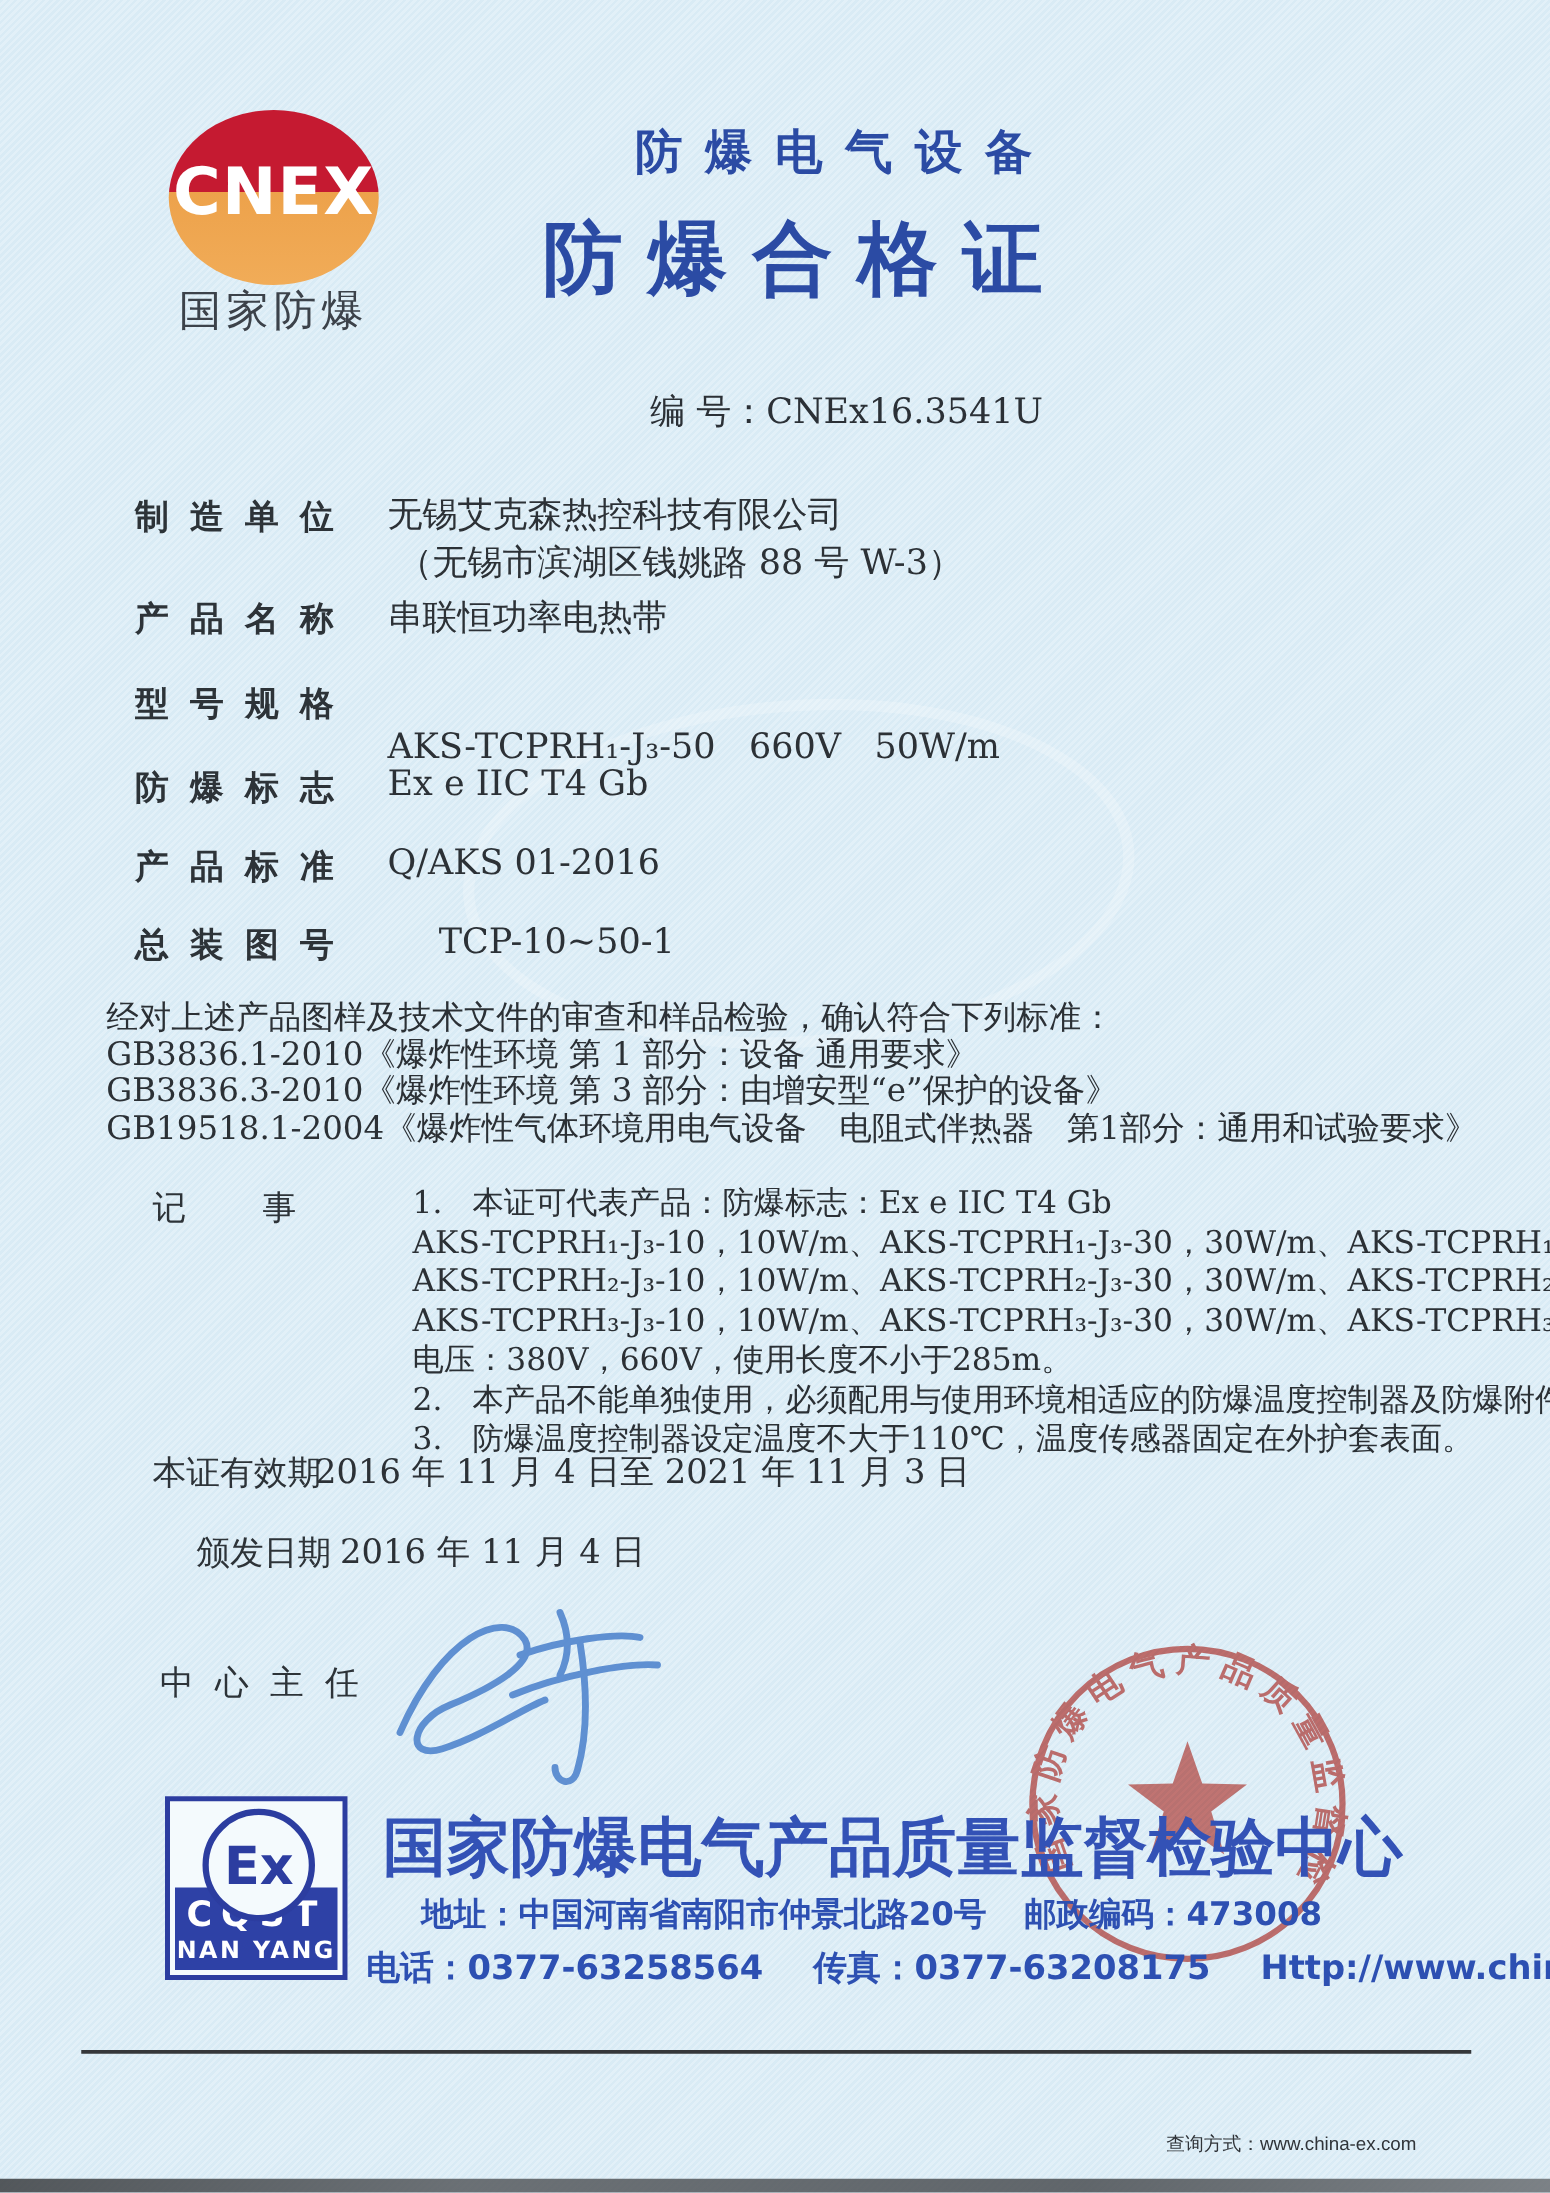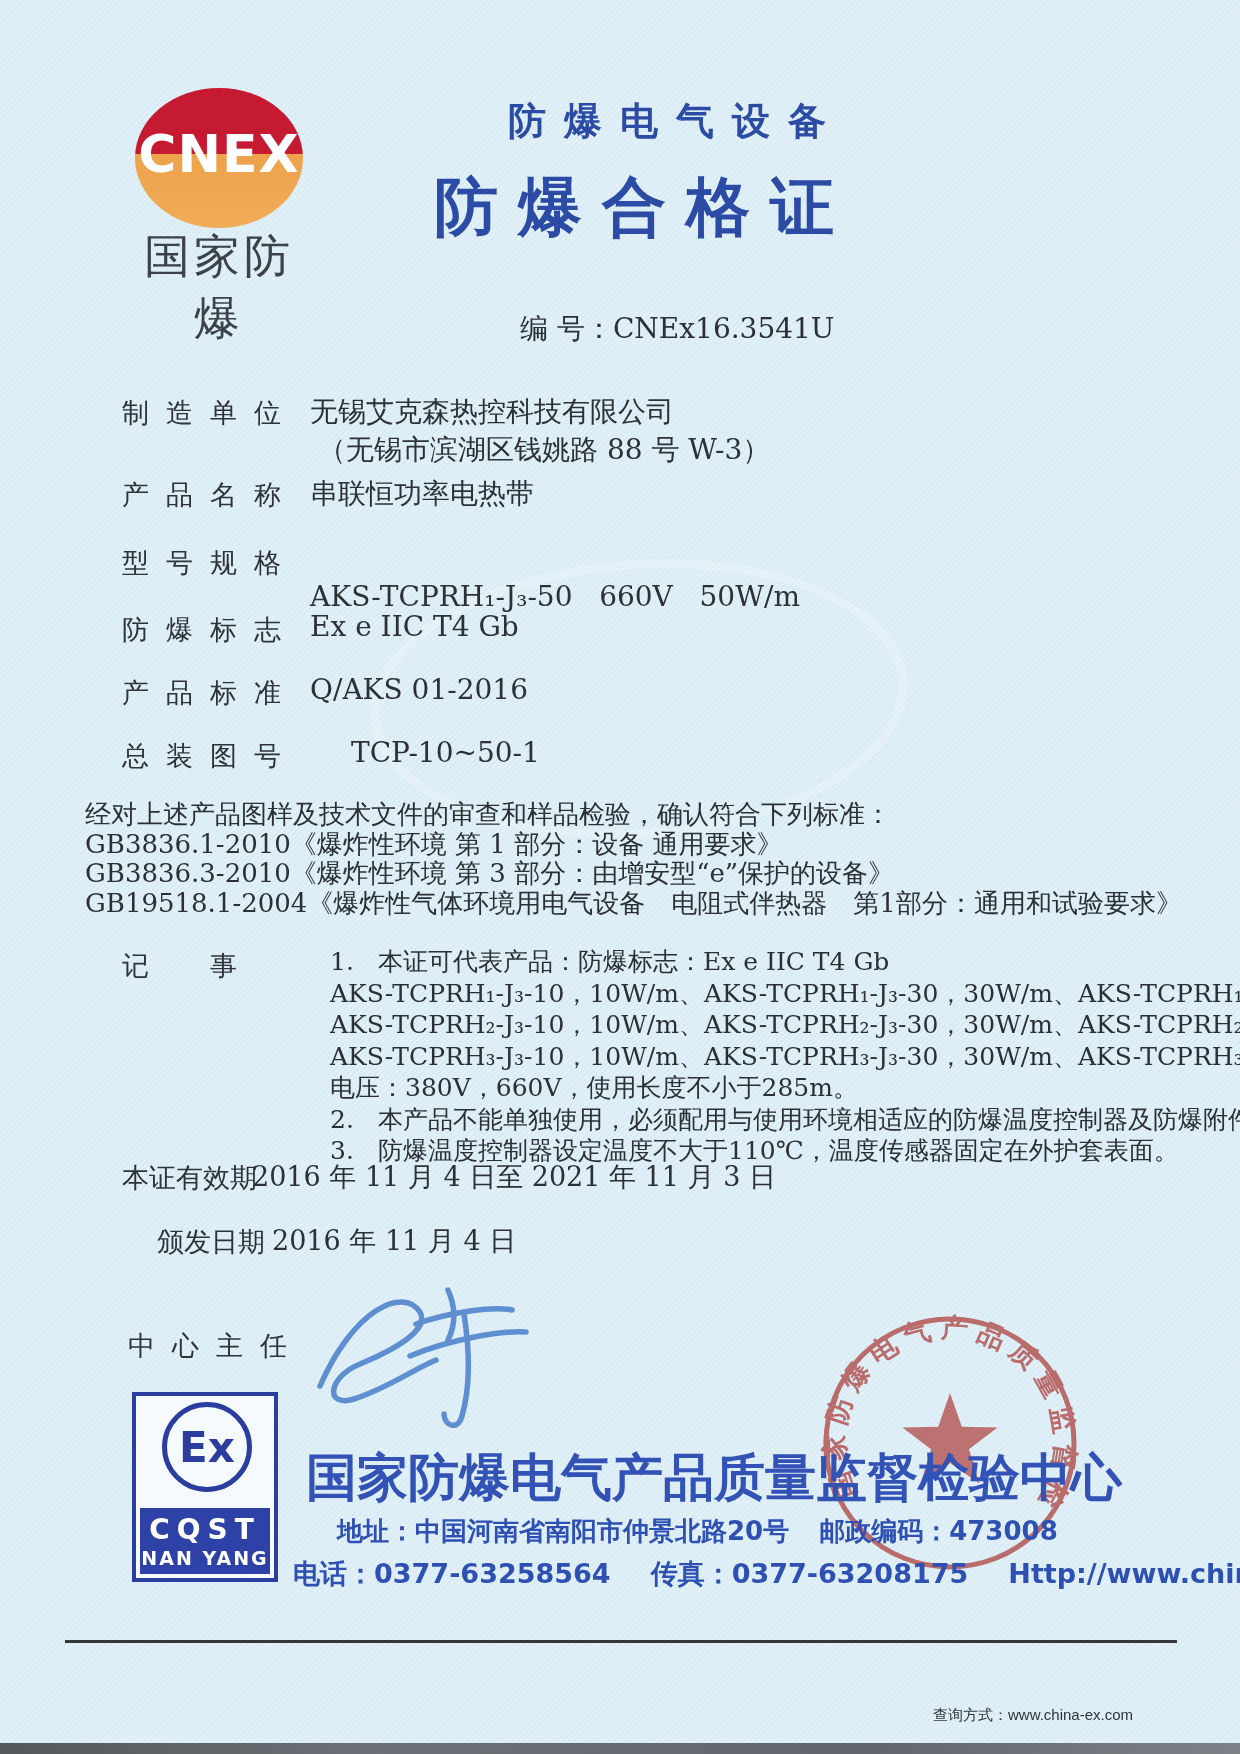--- a/index.html
+++ b/index.html
@@ -21,42 +21,42 @@
     left:135px;top:88px;width:168px;height:140px;border-radius:50%;
     background:linear-gradient(180deg,#c51a31 0%,#c51a31 47%,#eda24b 47%,#f1ac58 100%);
     display:flex;align-items:center;justify-content:center;
   }
   .cnex-word{
     color:#ffffff;font-size:52px;font-weight:800;letter-spacing:1px;
     margin-top:-8px;font-family:"DejaVu Sans","Liberation Sans",sans-serif;
   }
   .cnex-caption{
     left:124px;top:226px;width:190px;text-align:center;
-    font-size:46px;letter-spacing:4px;color:#3c424a;font-weight:500;
+    font-size:34px;letter-spacing:4px;color:#3c424a;font-weight:500;
   }
 
   
   .subtitle{
     left:508px;top:96px;font-size:38px;font-weight:700;color:#2b4ba4;
     letter-spacing:18px;white-space:nowrap;
   }
   .main-title{
     left:434px;top:164px;font-size:64px;font-weight:800;color:#2b4ba4;
     letter-spacing:20px;white-space:nowrap;
   }
   .cert-no{left:520px;top:310px;font-size:28px;color:#2b3036;}
   .cert-no b{font-weight:500;}
 
   
   .f-label{
     font-size:27px;letter-spacing:17px;color:#2d3338;white-space:nowrap;
     font-family:"DejaVu Sans","Liberation Sans",sans-serif;font-weight:500;
   }
   .f-value{font-size:28px;color:#2c3136;white-space:pre;}
-  .row-label{left:122px;}
+  .row-label{left:108px;font-weight:bold;}
   .row-value{left:310px;}
 
   
   .standards{left:85px;top:800px;width:1090px;font-size:26px;line-height:29.5px;color:#2b3035;}
   .standards div{white-space:nowrap;}
 
   
   .notes-label{left:122px;top:948px;}
   .notes-body{left:330px;top:946px;width:860px;font-size:25px;line-height:31.5px;color:#2b3035;}
   .note-first{display:flex;}
@@ -71,21 +71,21 @@
   .date-value{font-size:27px;color:#2c3136;white-space:nowrap;}
 
   
   .signature{left:288px;top:1268px;}
 
   
   .stamp{left:800px;top:1293px;mix-blend-mode:multiply;opacity:.85;}
 
   
   .ex-box{
-    left:132px;top:1392px;width:146px;height:190px;
+    left:132px;top:1437px;width:146px;height:147px;
     border:4px solid #2c3da0;background:#f4fafd;box-sizing:border-box;
   }
   .ex-circle{
     position:absolute;left:26px;top:6px;width:80px;height:80px;border-radius:50%;
     border:5px solid #2c3da0;background:#f4fafd;z-index:2;
     display:flex;align-items:center;justify-content:center;
   }
   .ex-sym{font-size:42px;font-weight:800;color:#2c3da0;font-family:"DejaVu Sans","Liberation Sans",sans-serif;}
   .ex-band{
     position:absolute;left:4px;right:4px;bottom:4px;height:66px;background:#2e41a6;z-index:1;

